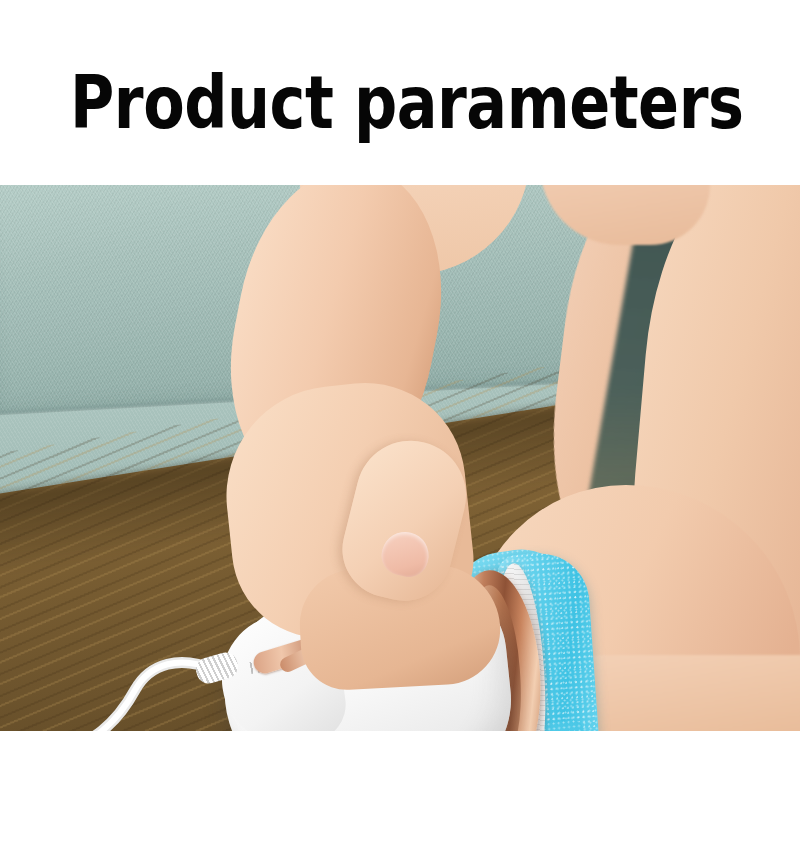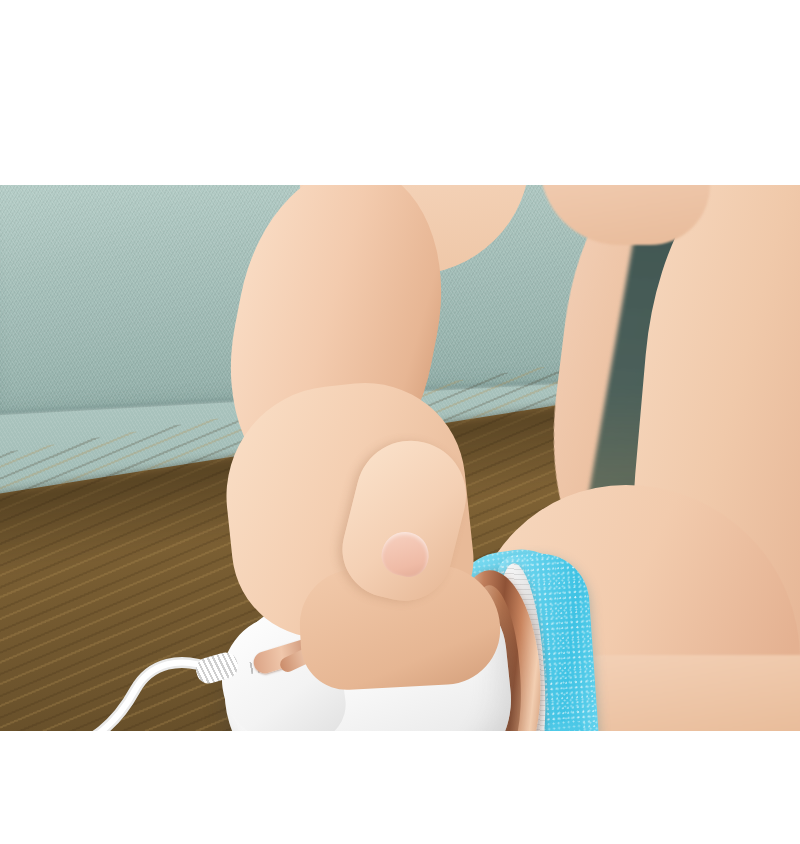--- a/index.html
+++ b/index.html
@@ -414,20 +414,23 @@
     left: 0; top: 731px;
     width: 800px; height: 113px;
     background: #ffffff;
   }
 </style>
 </head>
 <body>
 
 <div class="page">
 
+  <div class="title-band">
+    <div class="title-text">Product parameters</div>
+  </div>
 
   <div class="photo">
 
     <div class="bg-wall"></div>
     <div class="sofa-back"></div>
     <div class="sofa-seam"></div>
     <div class="sofa-seat"></div>
 
     <div class="floor"></div>
     <div class="floor-shadow"></div>

